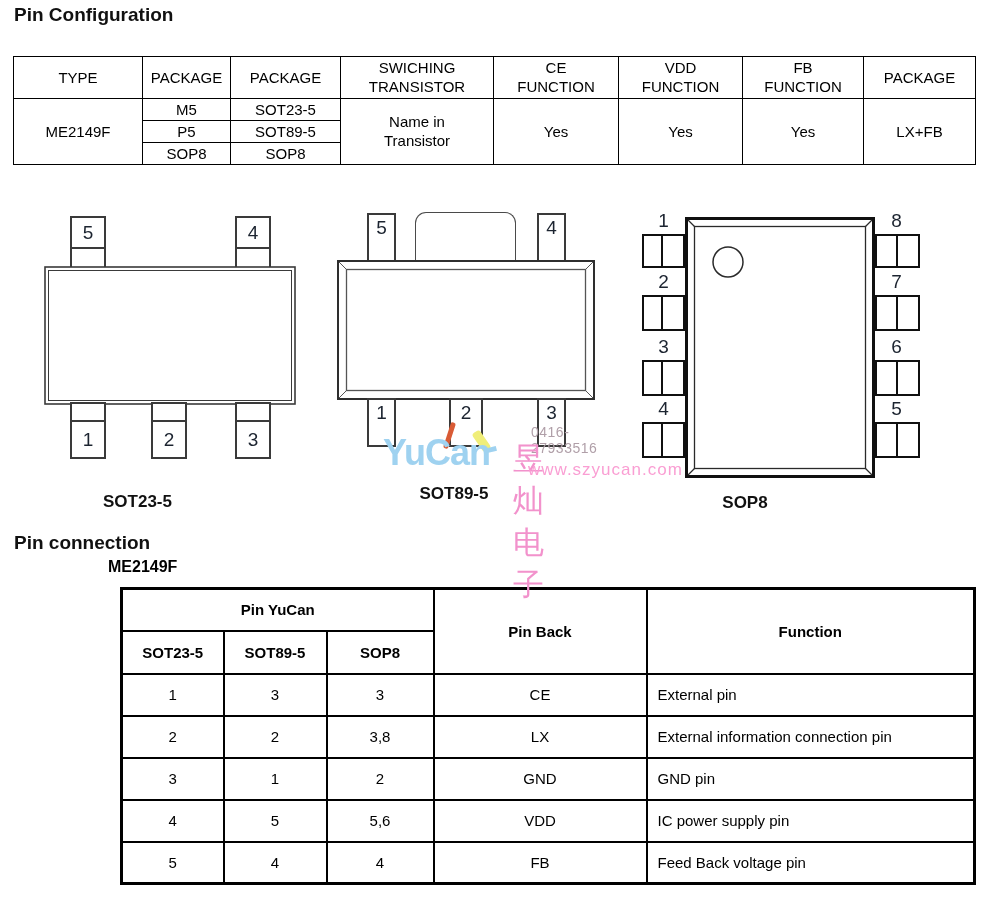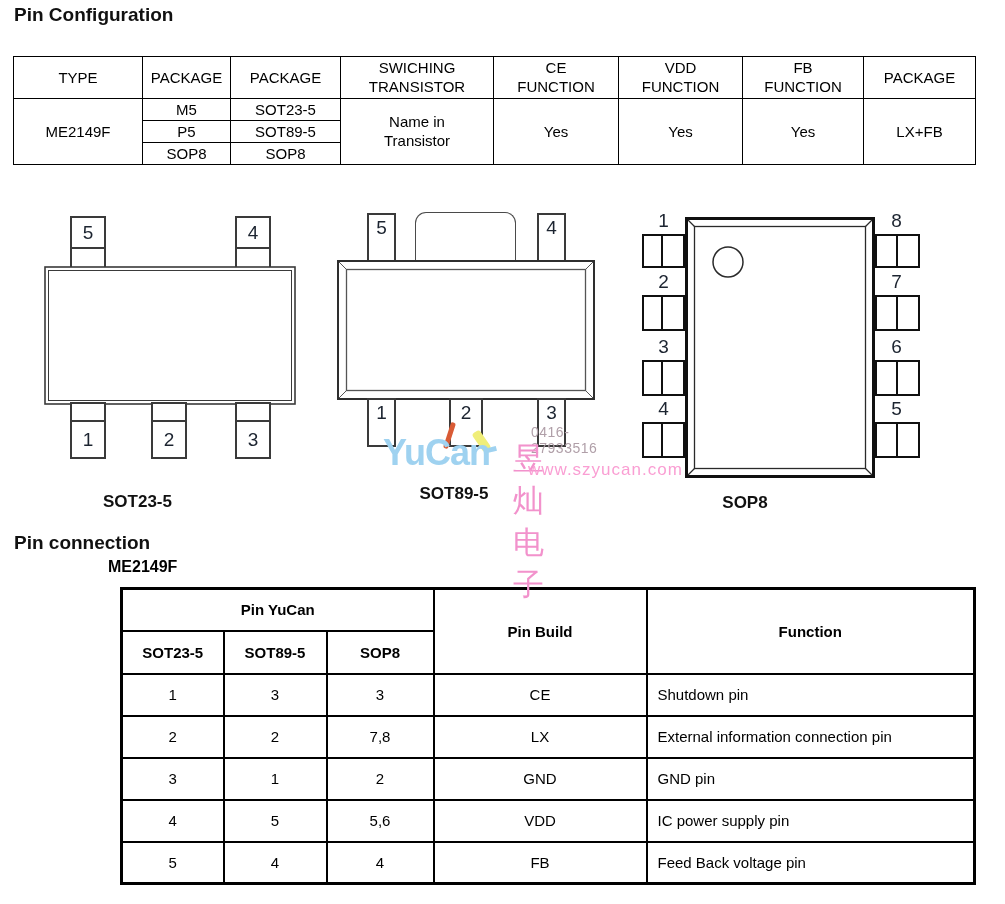--- a/index.html
+++ b/index.html
@@ -245,39 +245,39 @@
     <colgroup>
       <col style="width:102px">
         <col style="width:103px">
         <col style="width:107px">
         <col style="width:213px">
         <col style="width:328px">
     </colgroup>
     <tbody>
         <tr class="g">
       <th colspan="3">Pin YuCan</th>
-      <th rowspan="2">Pin Build</th>
+      <th rowspan="2">Pin Back</th>
       <th rowspan="2">Function</th>
     </tr>
     <tr class="s">
       <th>SOT23-5</th>
       <th>SOT89-5</th>
       <th>SOP8</th>
     </tr>
     <tr class="d">
       <td>1</td>
       <td>3</td>
       <td>3</td>
       <td>CE</td>
-      <td class="fn">Shutdown pin</td>
+      <td class="fn">External pin</td>
     </tr>
     <tr class="d">
       <td>2</td>
       <td>2</td>
-      <td>7,8</td>
+      <td>3,8</td>
       <td>LX</td>
       <td class="fn">External information connection pin</td>
     </tr>
     <tr class="d">
       <td>3</td>
       <td>1</td>
       <td>2</td>
       <td>GND</td>
       <td class="fn">GND pin</td>
     </tr>

